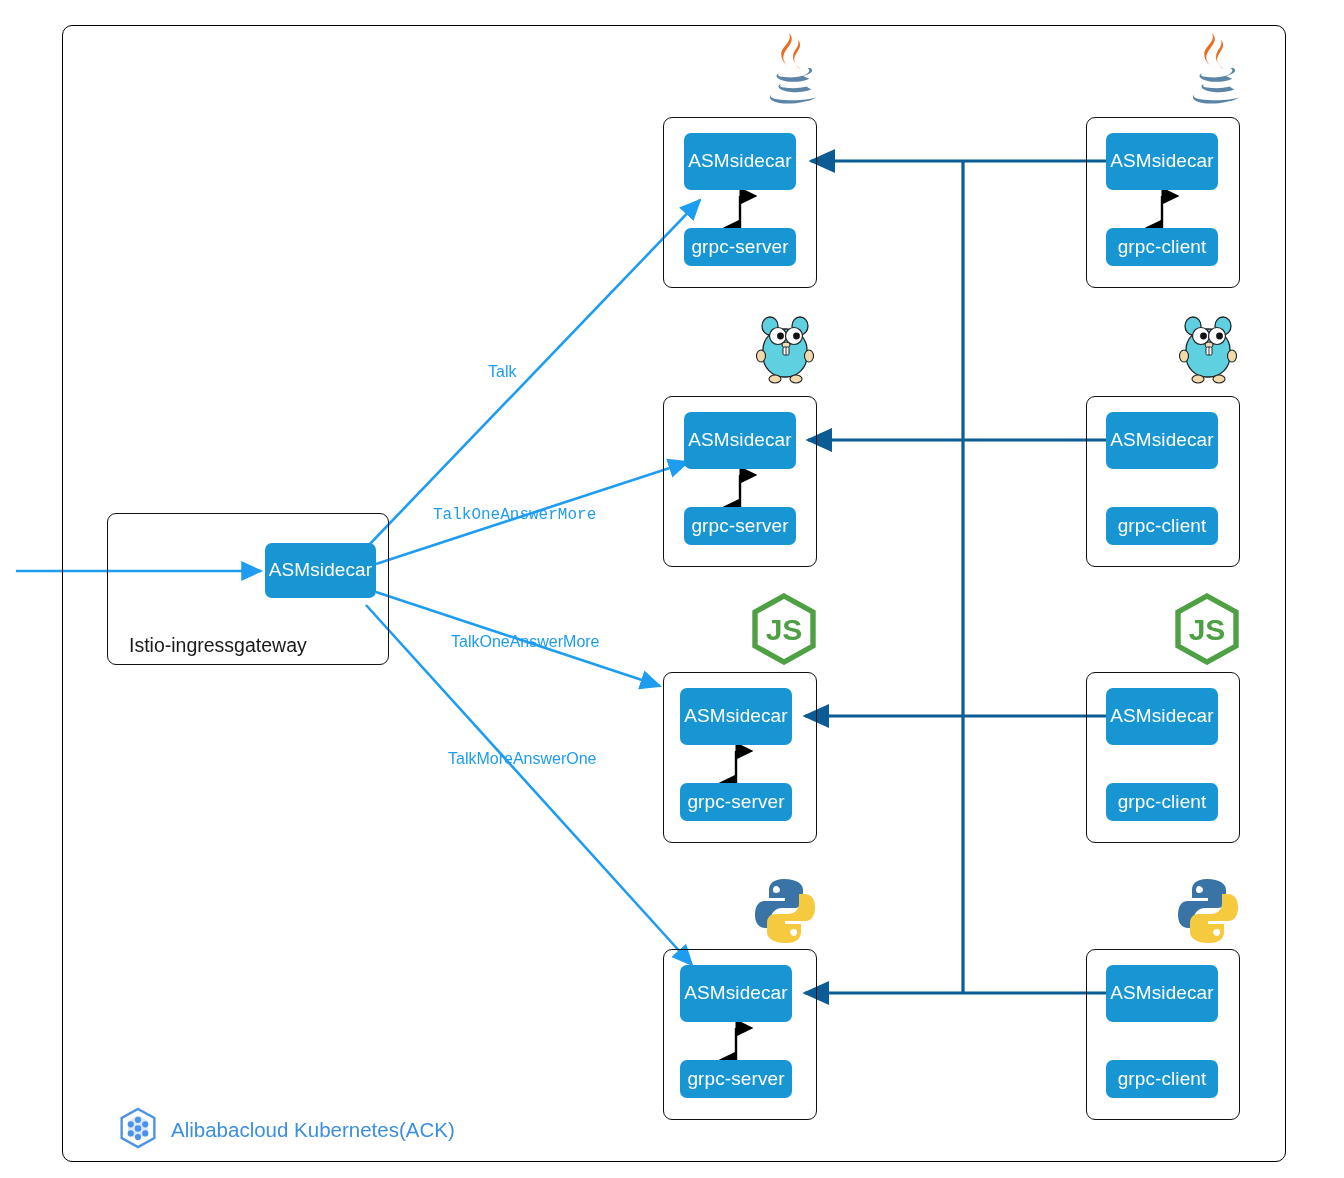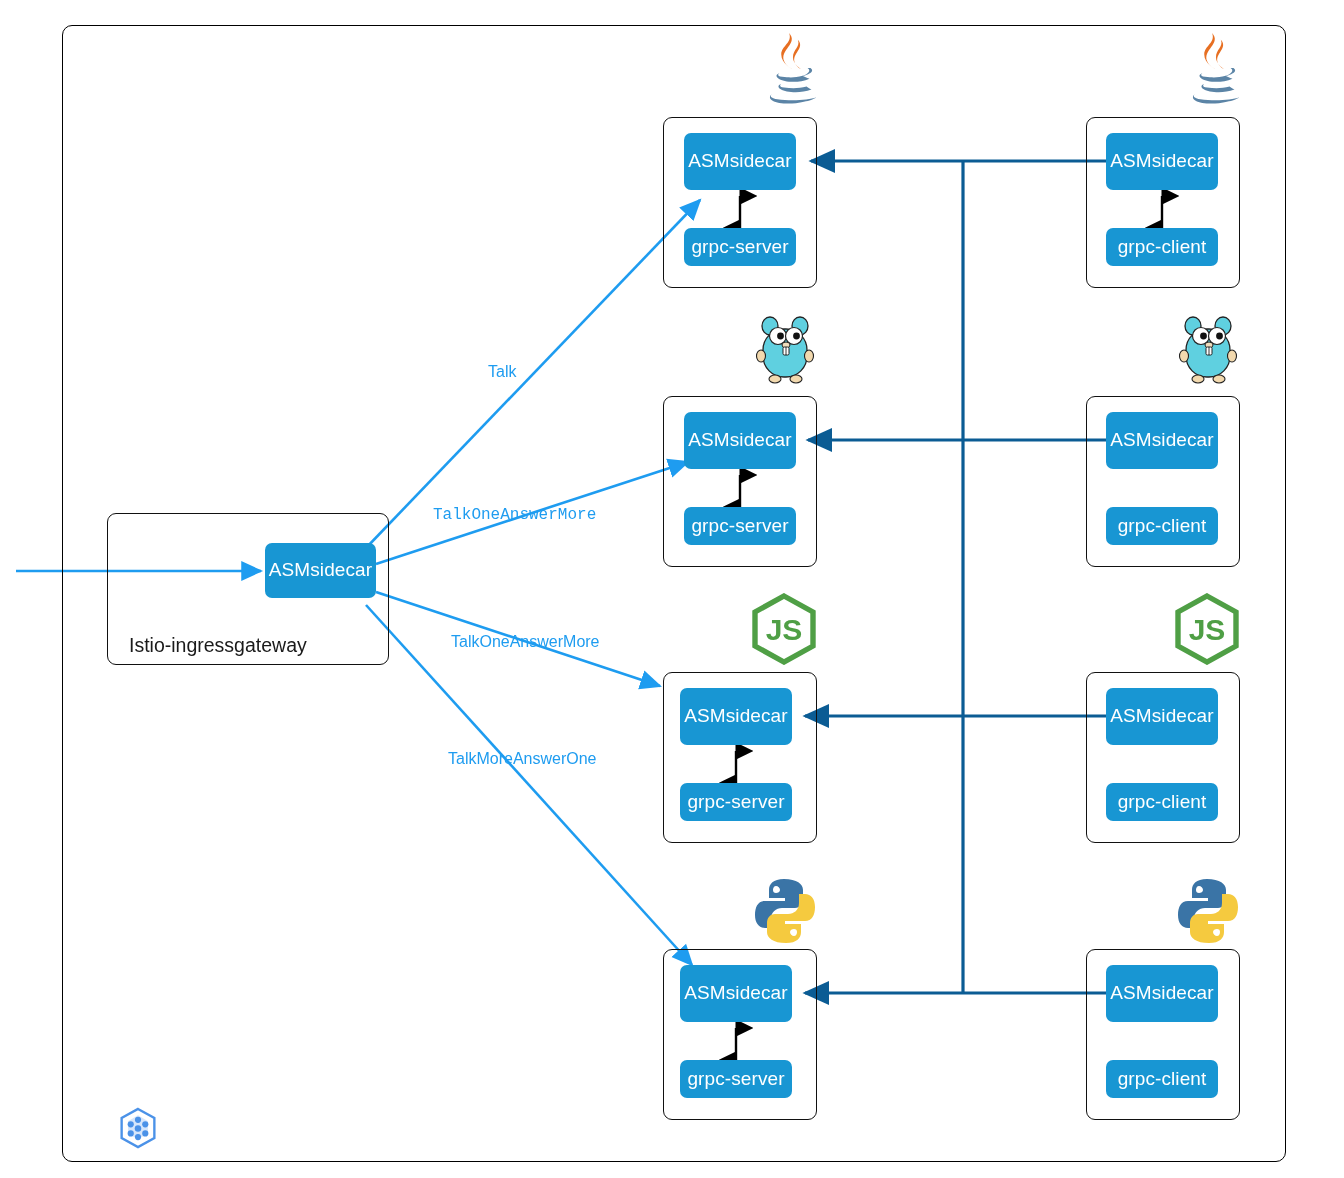--- a/index.html
+++ b/index.html
@@ -258,16 +258,17 @@
           <path d="M22 9 L33 15.5 L33 29 L22 35.5 L11 29 L11 15.5 Z" fill="#5a9cf0" opacity="0.25"></path>
           <circle cx="22" cy="14" r="3.4" fill="#4b92e8"></circle>
           <circle cx="14" cy="19" r="3.4" fill="#4b92e8"></circle>
           <circle cx="30" cy="19" r="3.4" fill="#4b92e8"></circle>
           <circle cx="14" cy="29" r="3.4" fill="#4b92e8"></circle>
           <circle cx="30" cy="29" r="3.4" fill="#4b92e8"></circle>
           <circle cx="22" cy="33" r="3.4" fill="#4b92e8"></circle>
           <circle cx="22" cy="23.5" r="3.6" fill="#4b92e8"></circle>
         </svg>
       </span>
+      <span class="footer-text">Alibabacloud Kubernetes(ACK)</span>
     </div>
 
   </div>
 </div>
 
 </body></html>

